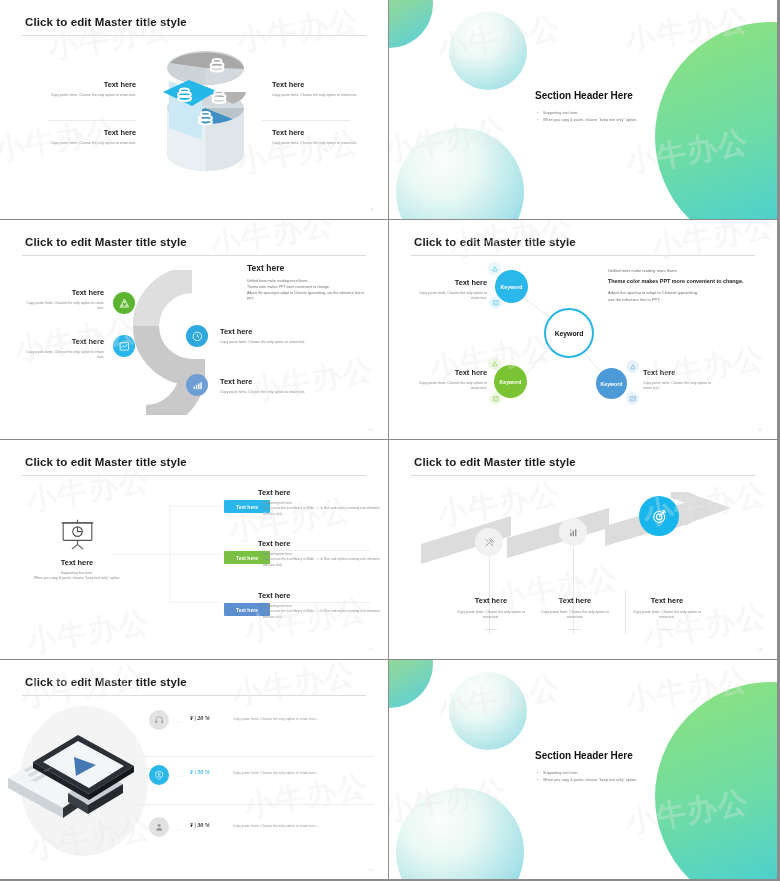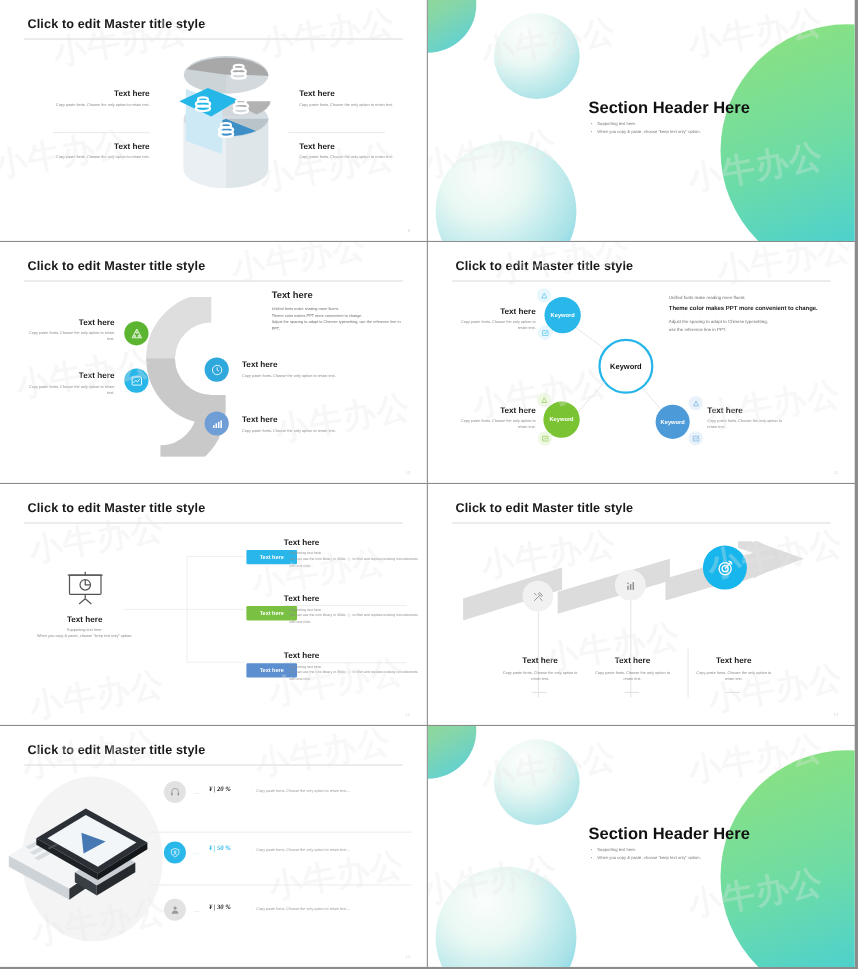--- a/index.html
+++ b/index.html
@@ -49,21 +49,21 @@
   .bub { position:absolute; border-radius:50%; }
   .bub.topleft { left:-44px; top:-40px; width:88px; height:88px;
       background:linear-gradient(150deg,#b4e06a 0%,#86d6a8 60%,#55cfe0 100%); }
   .bub.mid { left:60px; top:12px; width:78px; height:78px;
       background:radial-gradient(circle at 35% 25%, #fdfefe 0%, #eaf8f4 35%, #b7e7e9 70%, #8fd9e8 100%); }
   .bub.lower { left:7px; top:128px; width:128px; height:128px;
       background:radial-gradient(circle at 35% 25%, #fbfdfd 0%, #e9f8f3 30%, #a8e2e8 70%, #51c8ea 100%); }
   .bigcirc { position:absolute; right:-108px; top:22px; width:230px;
       height:230px; border-radius:50%;
       background:linear-gradient(160deg,#8fe27a 0%,#6fdca4 45%,#36c9ea 100%); }
-  .sec .sh { position:absolute; left:146px; top:90px; font-size:15px;
+  .sec .sh { position:absolute; left:146px; top:90px; font-size:10px;
              font-weight:700; color:#111; z-index:6; }
   .sec ul { position:absolute; left:148px; top:110px; z-index:6;
             list-style:none; }
   .sec ul li { font-size:3.8px; color:#777; line-height:1.9; position:relative;
                padding-left:6px; }
   .sec ul li:before { content:"•"; position:absolute; left:0; top:-1px;
                       color:#999; font-size:4px; }
 
   
   .ico { position:absolute; border-radius:50%; display:flex;

